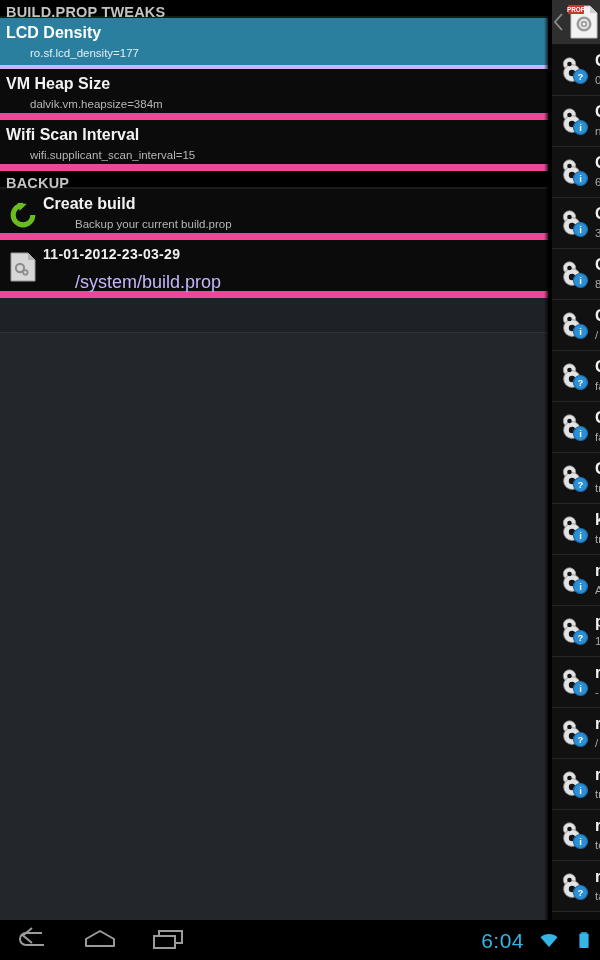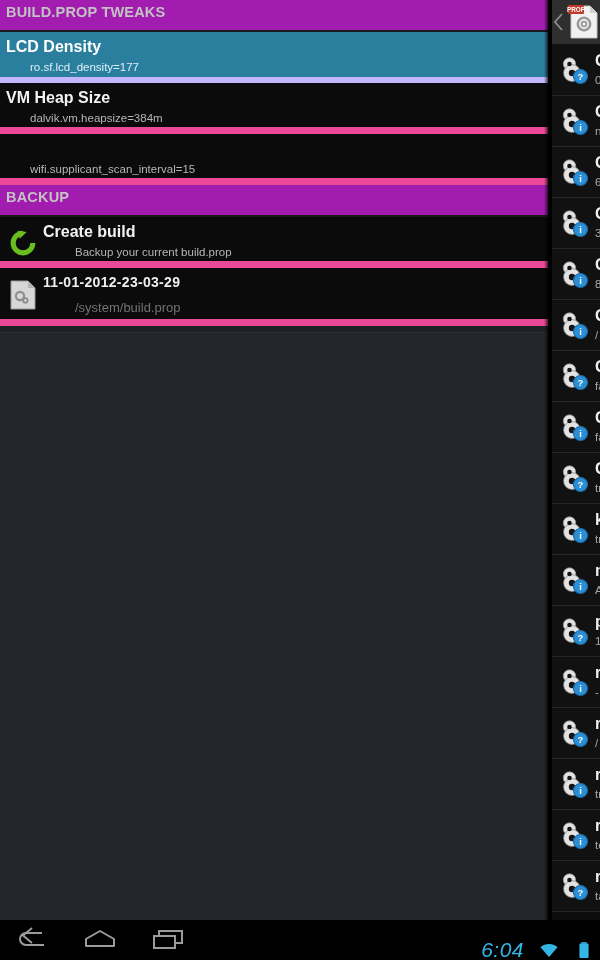--- a/index.html
+++ b/index.html
@@ -27,22 +27,22 @@
     position: absolute;
     left: 0; top: 0;
     width: 548px;
     height: 920px;
     background: #1e2226;
     overflow: hidden;
   }
 
   .section-header {
     position: relative;
-    height: 32px;
-    background: #a21caf;
+    height: 18px;
+    background: #000000;
     border-bottom: 2px solid #1a1a1a;
     box-sizing: border-box;
   }
   .section-header .sh-text {
     position: absolute;
     left: 6px;
     top: 4px;
     font-size: 14.5px;
     font-weight: bold;
     color: #c3c3c3;
@@ -51,21 +51,21 @@
 
   .list-row {
     position: relative;
     box-sizing: border-box;
     background: #0b0b0b;
     border-bottom: 7px solid #ec4899;
     height: 51px;
   }
   .list-row.selected {
     background: #2b7f9e;
-    border-bottom: 6px solid #c4b5fd;
+    border-bottom: 4px solid #c4b5fd;
   }
   .row-title {
     position: absolute;
     left: 6px;
     top: 6px;
     font-size: 16px;
     font-weight: bold;
     color: #f2f2f2;
     white-space: nowrap;
   }
@@ -97,22 +97,22 @@
     left: 43px;
     top: 6px;
     font-size: 14px;
     font-weight: bold;
     color: #efefef;
     letter-spacing: 0.3px;
   }
   .restore-row .row-sub {
     left: 43px;
     top: 32px;
-    font-size: 13px;
-    color: #737373;
+    font-size: 18px;
+    color: #c4b5fd;
   }
   .restore-row .row-icon { top: 12px; left: 9px; width: 28px; height: 30px; }
 
   #filler {
     position: absolute;
     left: 0;
     top: 332px;
     width: 548px;
     bottom: 0;
     background: #23272b;
@@ -211,23 +211,22 @@
   #nav-back { left: 8px; }
   #nav-home { left: 72px; }
   #nav-recents { left: 140px; }
 
   #status-cluster {
     position: absolute;
     right: 6px;
     top: 0;
     height: 40px;
     display: flex;
-    align-items: flex-end;
+    align-items: center;
     gap: 15px;
-    font-style: italic;
   }
   #status-clock {
     font-size: 21px;
     color: #33b5e5;
     letter-spacing: 0.5px;
     line-height: 1;
   }
   .status-icon { width: 20px; height: 20px; display: block; }
 </style>
 </head>
@@ -245,20 +244,21 @@
       <span class="row-title">LCD Density</span>
       <span class="row-sub">ro.sf.lcd_density=177</span>
     </div>
 
     <div class="list-row">
       <span class="row-title">VM Heap Size</span>
       <span class="row-sub">dalvik.vm.heapsize=384m</span>
     </div>
 
     <div class="list-row">
+      <span class="row-title">Wifi Scan Interval</span>
       <span class="row-sub">wifi.supplicant_scan_interval=15</span>
     </div>
 
     <div class="section-header">
       <span class="sh-text">BACKUP</span>
     </div>
 
     <div class="list-row with-icon">
       <span class="row-icon">
         <svg viewBox="0 0 32 32" width="30" height="30">

